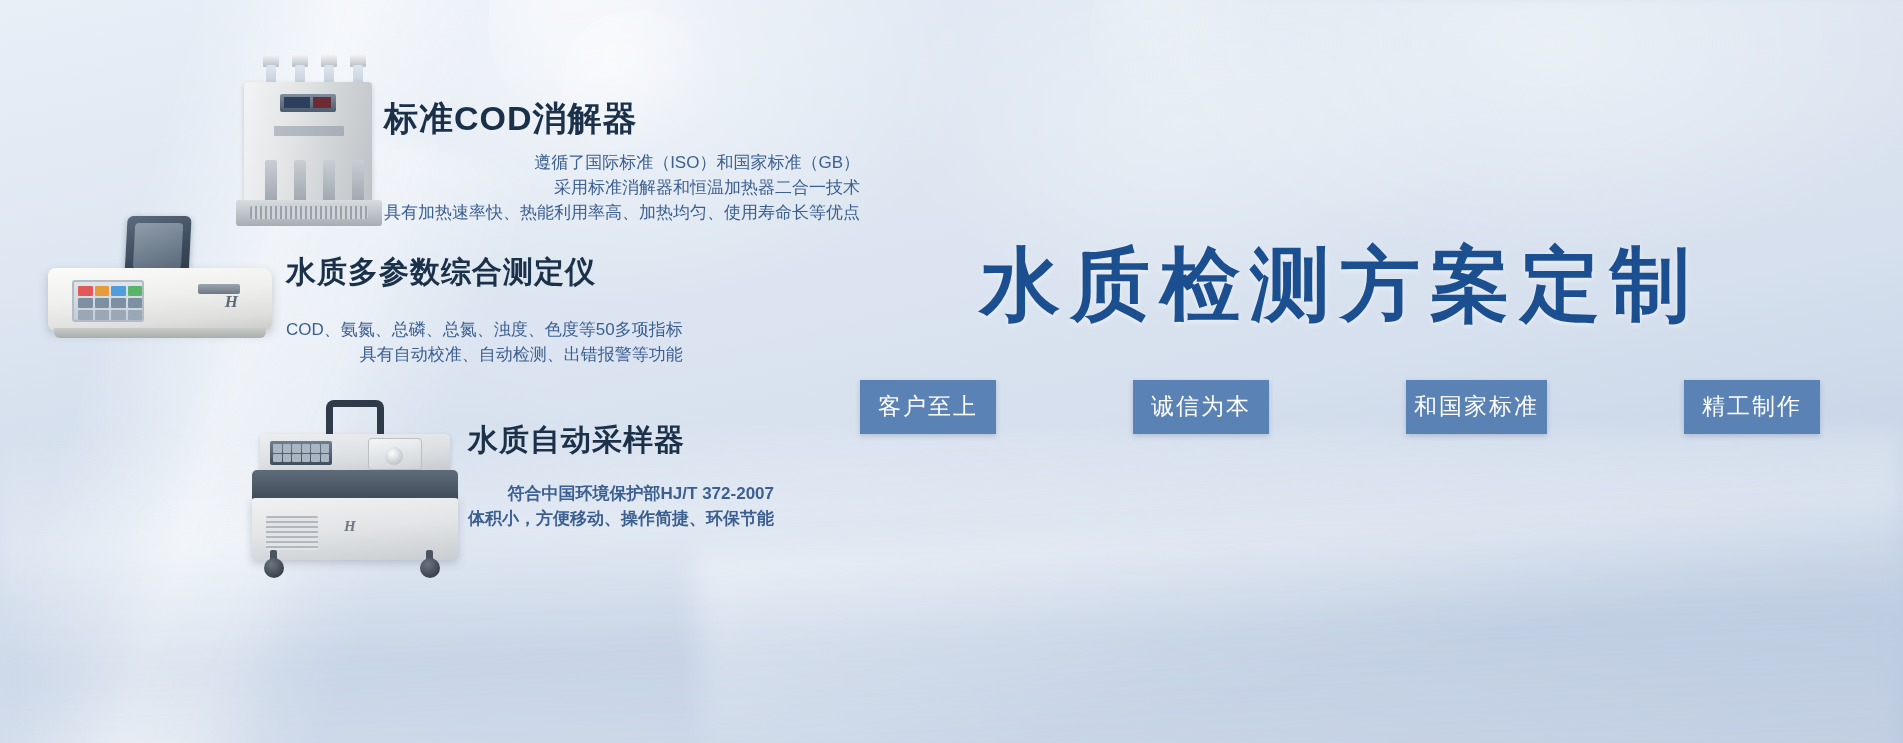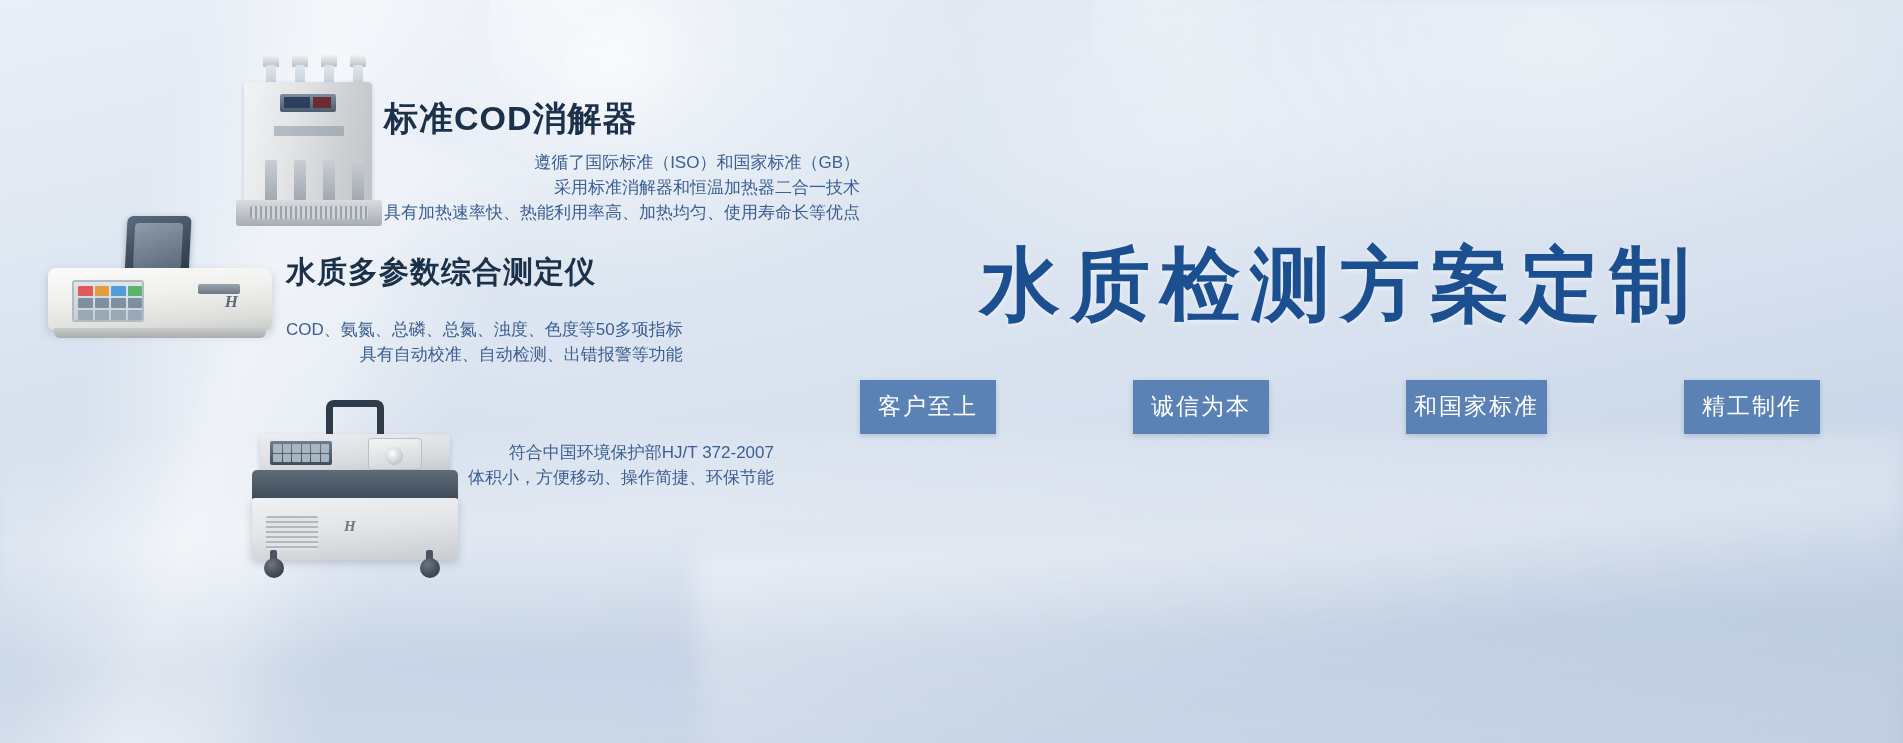--- a/index.html
+++ b/index.html
@@ -85,21 +85,21 @@
   #block1 { left:384px; top:72px; }
   #block1 .product-title { font-size:34px;margin-top:24px; }
   #block1 .product-desc  { margin-top:8px; }
 
   #block2 { left:286px; top:252px; }
   #block2 .product-title { font-size:30px; }
   #block2 .product-desc  { margin-top:24px; }
 
   #block3 { left:468px; top:420px; }
   #block3 .product-title { font-size:30px; }
-  #block3 .product-desc  { margin-top:20px; }
+  #block3 .product-desc  { margin-top:20px;font-weight:bold; }
 
   
   .photo { position:absolute; }
 
   
   #photo1 { left:236px; top:48px; width:146px; height:168px; }
   .cod-body {
     position:absolute; left:8px; top:34px; width:128px; height:122px;
     background:linear-gradient(100deg,#f2f3f4 0%,#e2e4e6 38%,#cfd2d5 70%,#bec2c6 100%);
     border-radius:4px;
@@ -409,20 +409,21 @@
 
   <div class="product" id="block2">
     <div class="product-title">水质多参数综合测定仪</div>
     <div class="product-desc">
       <div>COD、氨氮、总磷、总氮、浊度、色度等50多项指标</div>
       <div>具有自动校准、自动检测、出错报警等功能</div>
     </div>
   </div>
 
   <div class="product" id="block3">
+    <div class="product-title">水质自动采样器</div>
     <div class="product-desc">
       <div>符合中国环境保护部HJ/T 372-2007</div>
       <div>体积小，方便移动、操作简捷、环保节能</div>
     </div>
   </div>
 
   <div class="headline">水质检测方案定制</div>
 
   <div class="badges">
     <div class="badge">客户至上</div>

